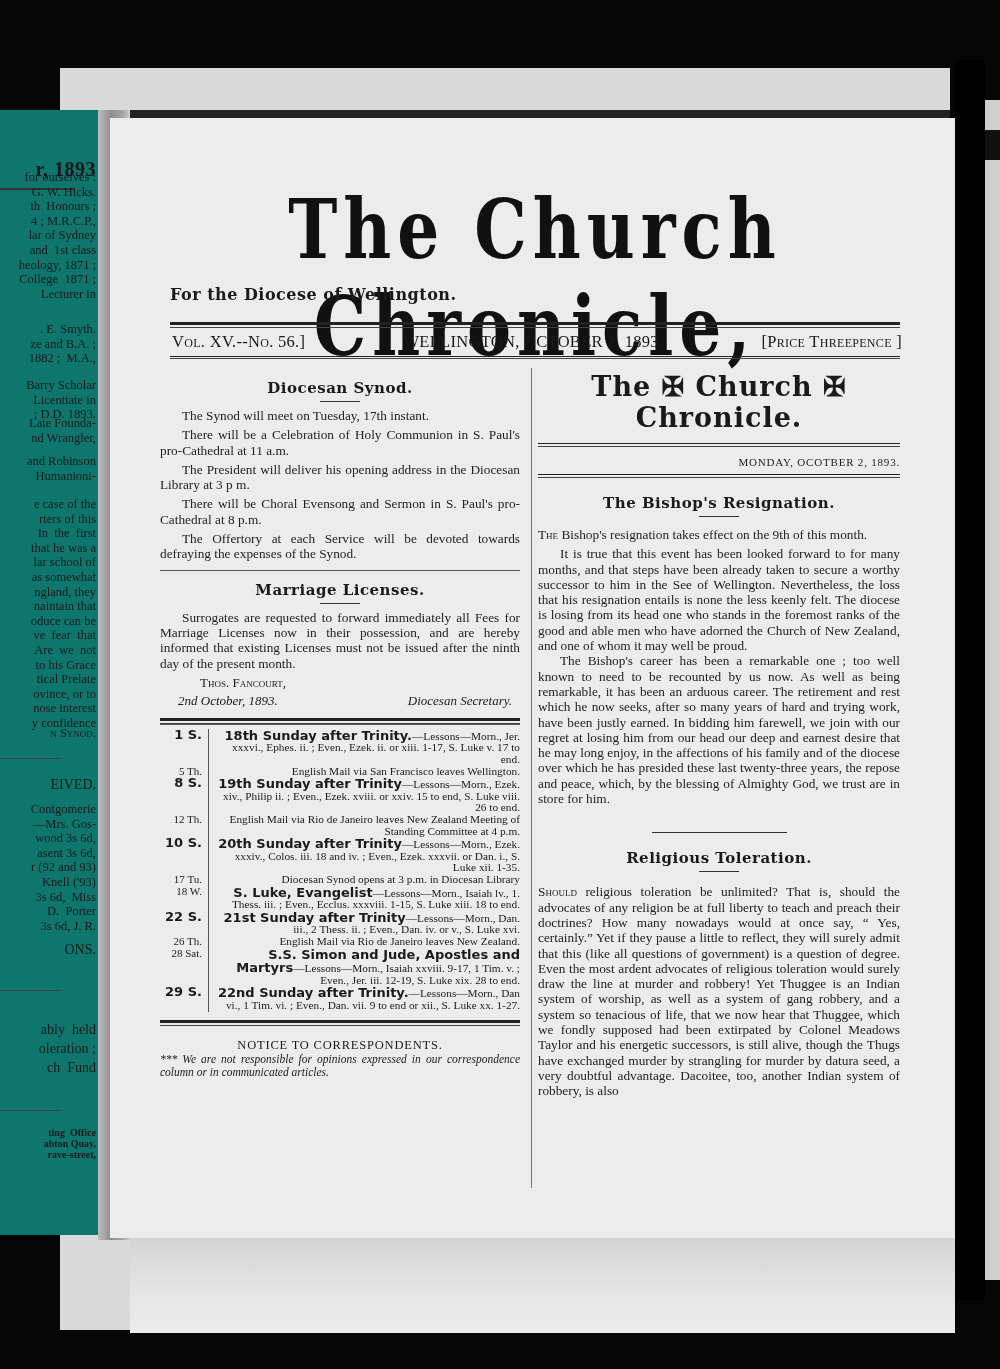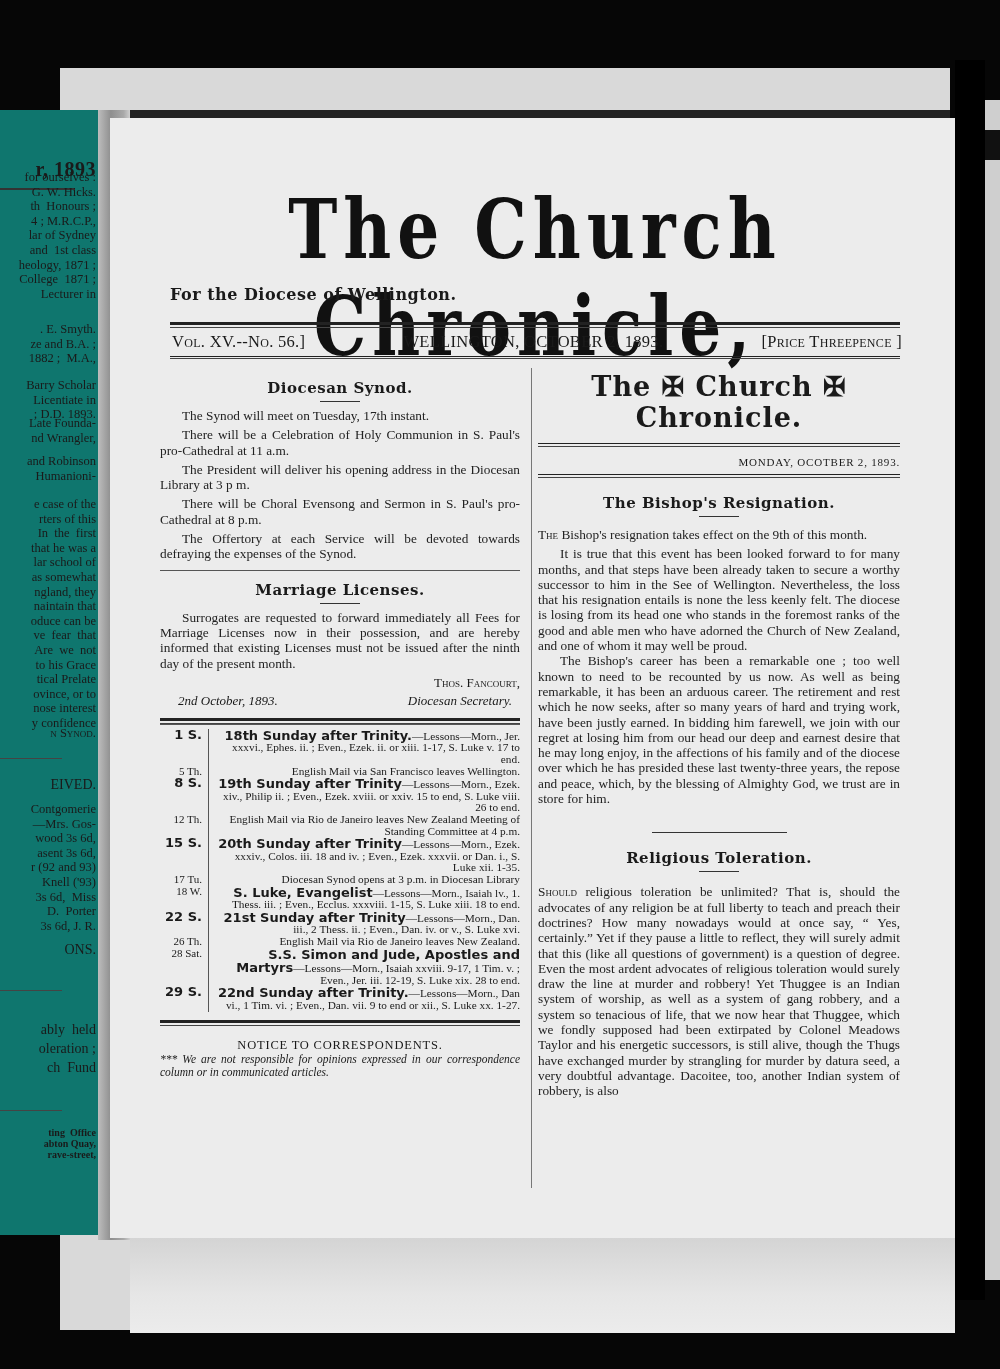--- a/index.html
+++ b/index.html
@@ -72,21 +72,21 @@
       font-size: 15px; letter-spacing: 0.5px;
     }
     .short-rule { width: 40px; margin: 4px auto 6px; border-top: 1.3px solid #333; }
     .body-p {
       font-size: 13.3px; line-height: 15.3px; text-align: justify; margin: 0 0 4px 0;
       text-indent: 22px; color: #222;
     }
     .body-p.noind { text-indent: 0; }
     .sc { font-variant: small-caps; }
     .sig-line { display: flex; justify-content: space-between; font-size: 13px; margin-top: 2px; }
-    .sig-name { text-align: right; font-size: 13px; font-variant: small-caps; margin-left: 40px; }
+    .sig-name { text-align: left; font-size: 13px; font-variant: small-caps; margin-left: 40px; }
     .it { font-style: italic; }
 
     .cal-title {
       text-align: center; font-family: "DejaVu Serif", serif; font-weight: bold;
       font-size: 25px; letter-spacing: 1px; margin: 8px 0 8px;
     }
     .cal-table { width: 100%; border-collapse: collapse; }
     .cal-table td { vertical-align: top; padding: 0; margin-left: 36px; }
     .cal-date {
       width: 42px; text-align: right; padding-right: 6px !important;
@@ -188,21 +188,21 @@
         </tr>
         <tr>
           <td class="cal-date big">8 S.</td>
           <td class="cal-entry"><span class="feast">19th Sunday after Trinity</span><span>—Lessons—Morn., Ezek. xiv., Philip ii. ; Even., Ezek. xviii. or xxiv. 15 to end, S. Luke viii. 26 to end.</span></td>
         </tr>
         <tr>
           <td class="cal-date">12 Th.</td>
           <td class="cal-entry"><span>English Mail via Rio de Janeiro leaves New Zealand Meeting of Standing Committee at 4 p.m.</span></td>
         </tr>
         <tr>
-          <td class="cal-date big">15 S.</td>
+          <td class="cal-date big">10 S.</td>
           <td class="cal-entry"><span class="feast">20th Sunday after Trinity</span><span>—Lessons—Morn., Ezek. xxxiv., Colos. iii. 18 and iv. ; Even., Ezek. xxxvii. or Dan. i., S. Luke xii. 1-35.</span></td>
         </tr>
         <tr>
           <td class="cal-date">17 Tu.</td>
           <td class="cal-entry"><span>Diocesan Synod opens at 3 p.m. in Diocesan Library</span></td>
         </tr>
         <tr>
           <td class="cal-date">18 W.</td>
           <td class="cal-entry"><span class="feast">S. Luke, Evangelist</span><span>—Lessons—Morn., Isaiah lv., 1. Thess. iii. ; Even., Ecclus. xxxviii. 1-15, S. Luke xiii. 18 to end.</span></td>
         </tr>

